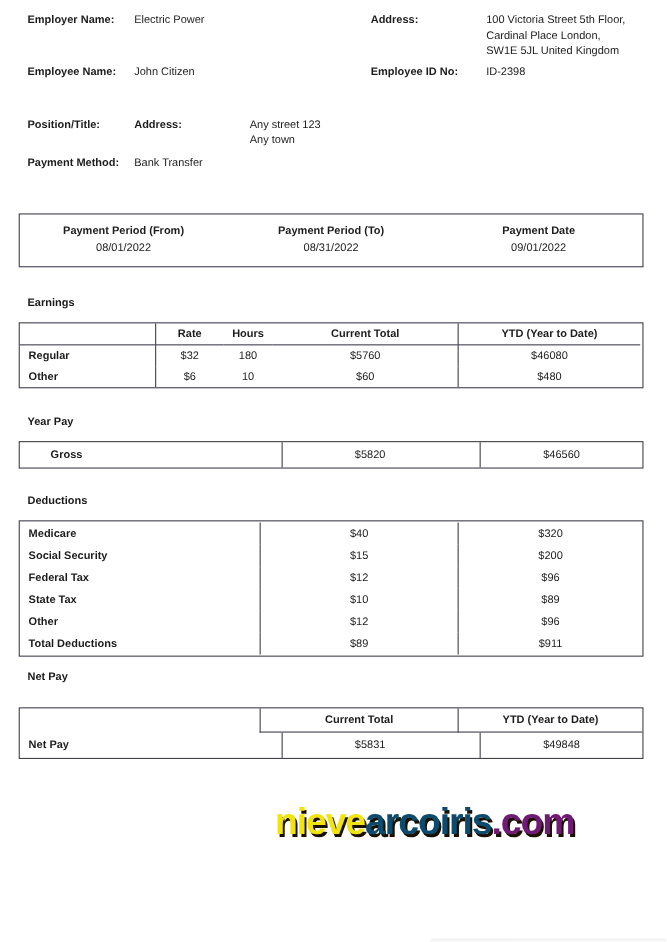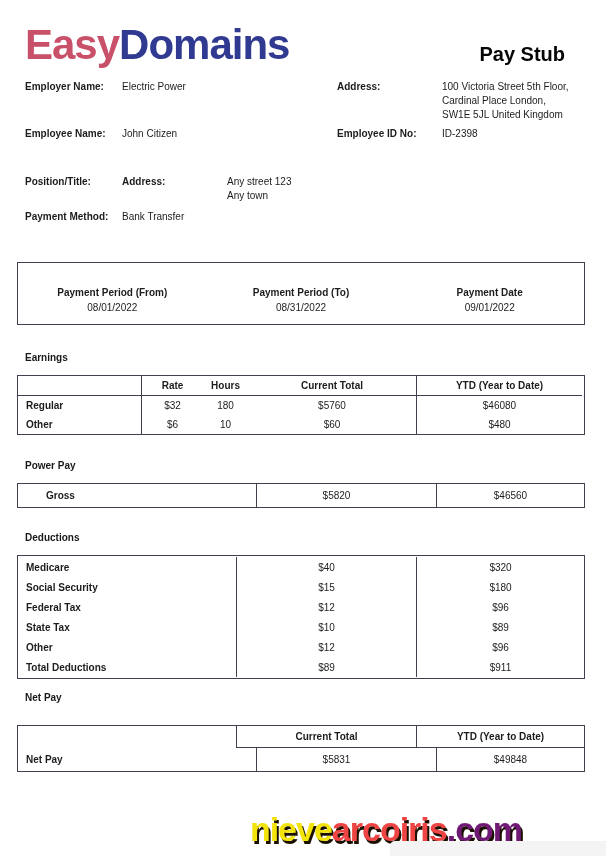--- a/index.html
+++ b/index.html
@@ -28,21 +28,21 @@
   .info-row.r4 { min-height:22px; }
   .ilabel { width:105px; padding-left:8px; font-size:10px; font-weight:bold; line-height:13px; }
   .ivalue { width:215px; font-size:10px; line-height:13px; }
   .ivalue .wrapbox { max-width:118px; }
   .rlabel { width:105px; font-size:10px; font-weight:bold; line-height:13px; }
   .rvalue { flex:1; font-size:10px; line-height:14px; }
 
   
   .pp-box {
     margin-top:30px; border:1px solid #40404f; display:flex;
-    padding:22px 0 8px 0;
+    padding:8px 0 8px 0;
   }
   .pp-col { flex:1; text-align:center; }
   .pp-head { font-size:10px; font-weight:bold; line-height:15px; }
   .pp-val { font-size:10px; line-height:16px; }
 
   
   .section-label { font-size:10px; font-weight:bold; padding-left:8px; color:#191919; }
   .sl-earnings { margin-top:27px; }
   .sl-gross { margin-top:25px; }
   .sl-deductions { margin-top:24px; }
@@ -65,41 +65,35 @@
   
   .np-left { grid-row:1 / span 2; align-items:flex-end; padding-bottom:6px; }
 
   
   .watermark {
     margin-top:38px; text-align:center; position:relative; left:85px;
     font-size:34px; font-weight:bold; letter-spacing:-1px;
     text-shadow:2px 3px 0 #1a1000; white-space:nowrap;
   }
   .wm1 { color:#f2e30b; }
-  .wm2 { color:#ef4444; }
+  .wm2 { color:#0c4a6e; }
   .wm3 { color:#701a75; }
 
   
   .cutoff-box {
     position:absolute; right:0; bottom:0; width:216px; height:15px;
     background:#f4f4f4; border-top-left-radius:5px;
   }
 </style>
 </head>
 <body>
 
 <div class="page">
   <div class="content">
 
-    <div class="header">
-      <div class="logo">
-        <span class="logo-easy">Easy</span><span class="logo-domains">Domains</span>
-      </div>
-      <div class="doc-title">Pay Stub</div>
-    </div>
 
     <div class="info">
       <div class="info-row r1">
         <div class="ilabel">Employer Name:</div>
         <div class="ivalue">Electric Power</div>
         <div class="rlabel">Address:</div>
         <div class="rvalue">
           <div>100 Victoria Street 5th Floor,</div>
           <div>Cardinal Place London,</div>
           <div>SW1E 5JL United Kingdom</div>
@@ -158,39 +152,39 @@
         <div class="cell h19 bl">$46080</div>
 
         <div class="cell lbl h19">Other</div>
         <div class="cell h19 bl">$6</div>
         <div class="cell h19">10</div>
         <div class="cell h19">$60</div>
         <div class="cell h19 bl">$480</div>
       </div>
     </div>
 
-    <div class="section-label sl-gross">Power Pay</div>
+    <div class="section-label sl-gross">Year Pay</div>
     <div class="tbl">
       <div class="grid money-grid">
         <div class="cell lbl h23">Gross</div>
         <div class="cell h23 bl">$5820</div>
         <div class="cell h23 bl">$46560</div>
       </div>
     </div>
 
     <div class="section-label sl-deductions">Deductions</div>
     <div class="tbl">
       <div class="grid money-grid ded-grid ded-pad">
         <div class="cell lbl">Medicare</div>
         <div class="cell bl">$40</div>
         <div class="cell bl">$320</div>
 
         <div class="cell lbl">Social Security</div>
         <div class="cell bl">$15</div>
-        <div class="cell bl">$180</div>
+        <div class="cell bl">$200</div>
 
         <div class="cell lbl">Federal Tax</div>
         <div class="cell bl">$12</div>
         <div class="cell bl">$96</div>
 
         <div class="cell lbl">State Tax</div>
         <div class="cell bl">$10</div>
         <div class="cell bl">$89</div>
 
         <div class="cell lbl">Other</div>

